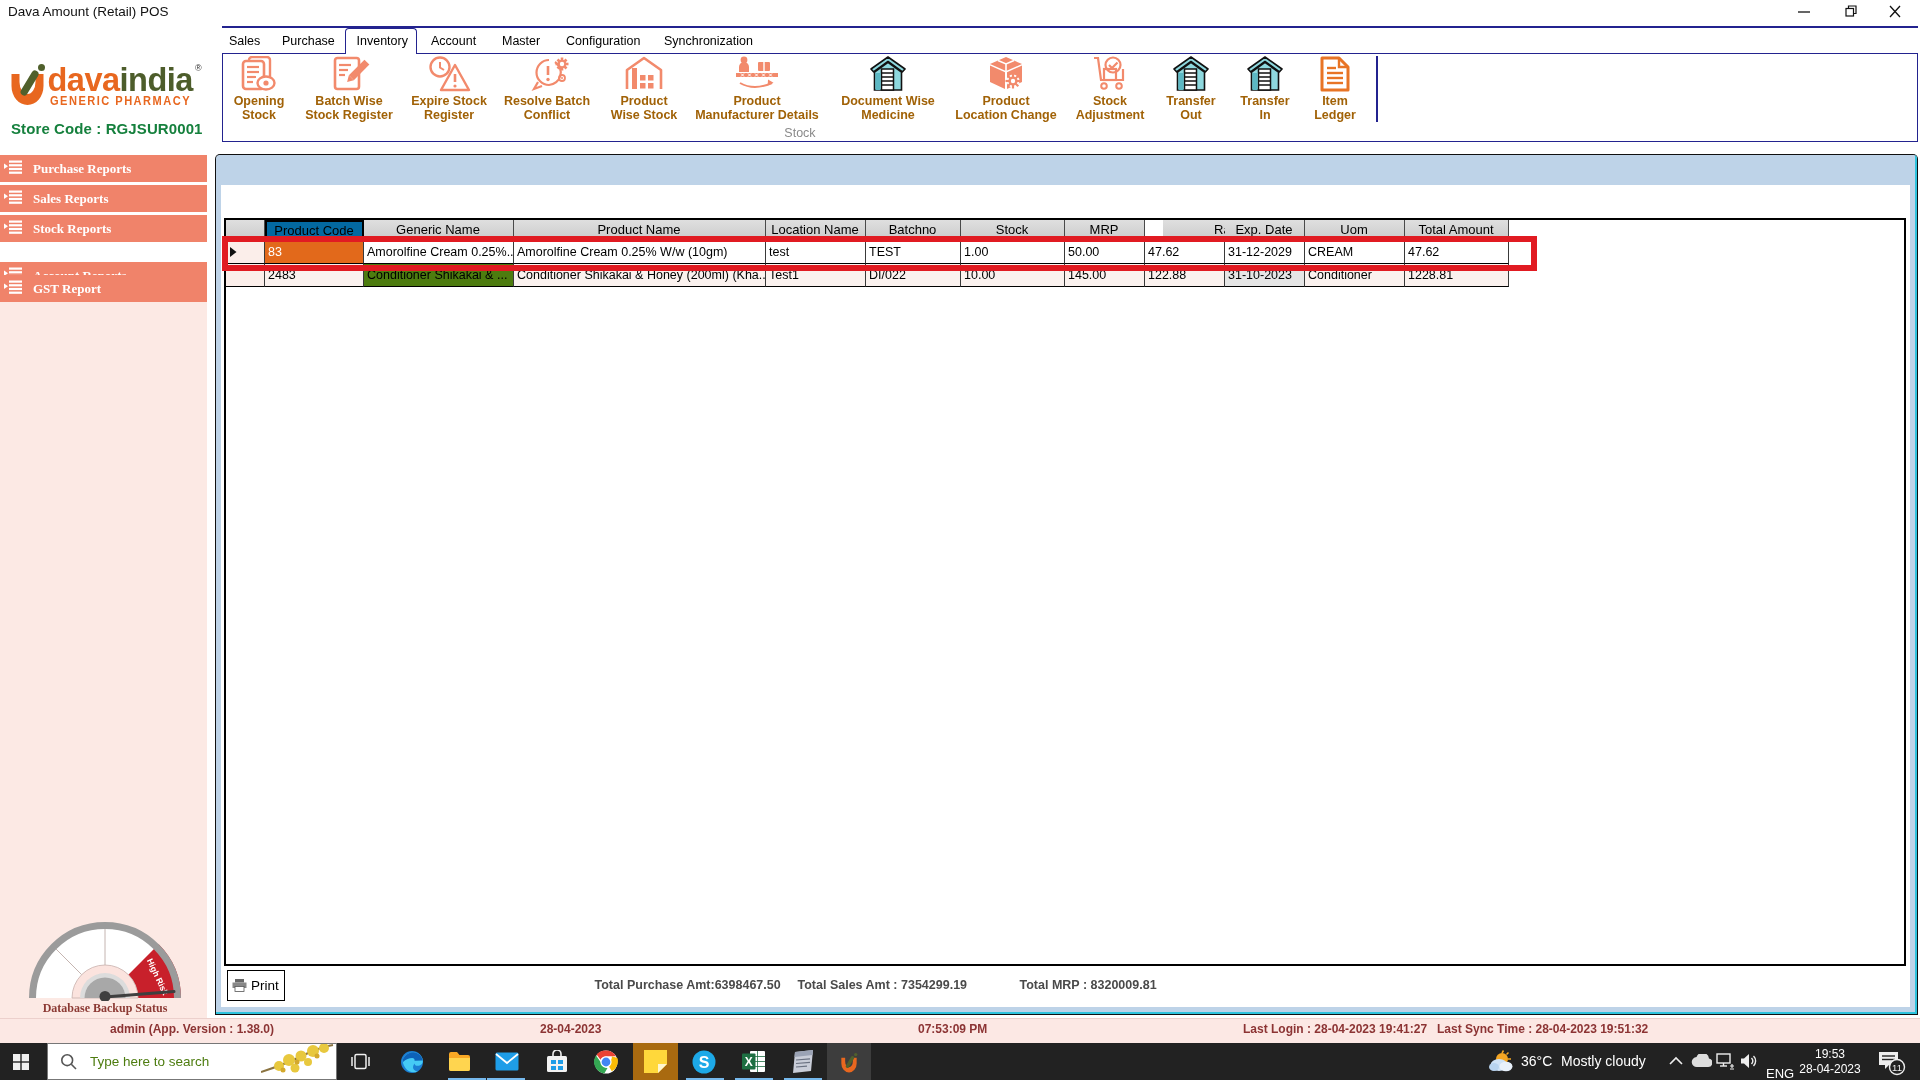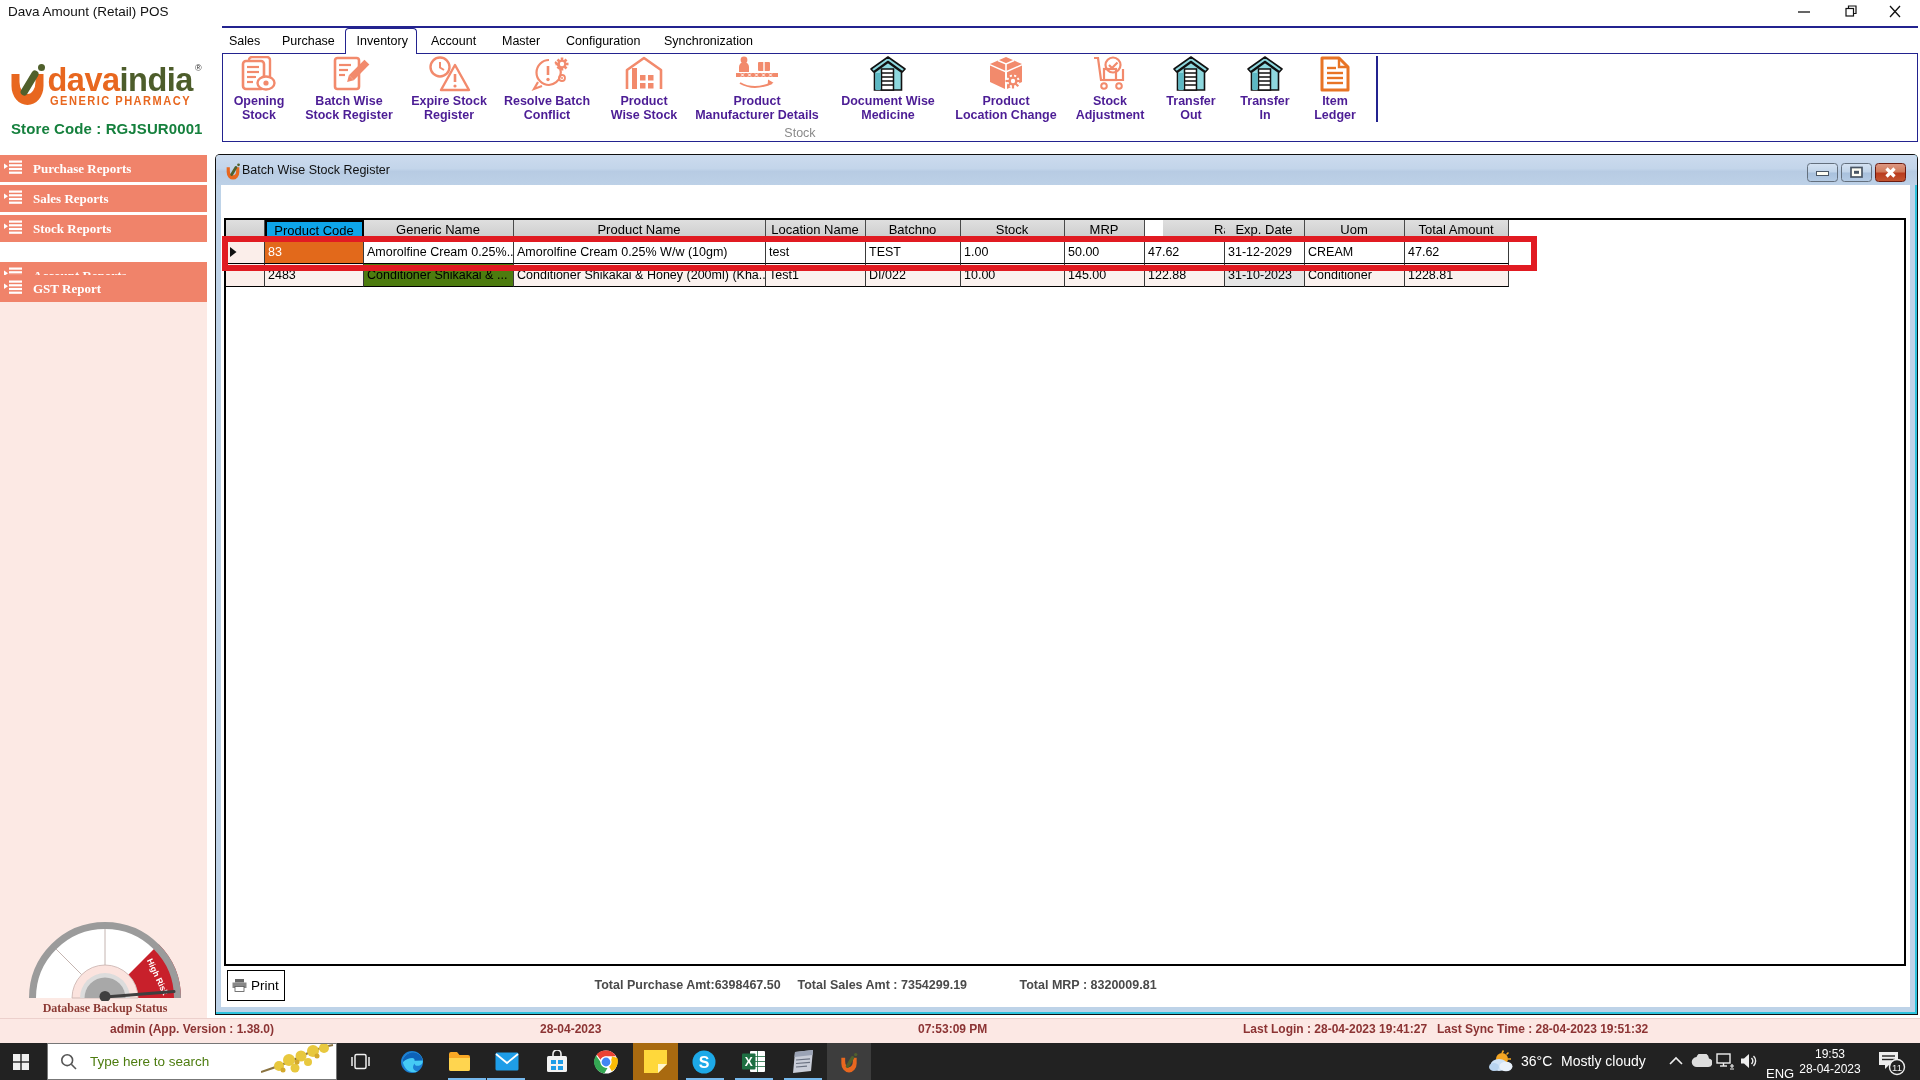--- a/index.html
+++ b/index.html
@@ -12,21 +12,21 @@
 .mitem { left:0; width:207px; height:27px; background:#f0836a; color:#fff; position:absolute;
   font-family:"Liberation Serif", serif; font-weight:bold; font-size:13px; }
 .mitem .mtxt { position:absolute; left:33px; top:6px; }
 #dbstatus { left:0px; top:1001px; width:210px; text-align:center; font-size:12px;
   font-weight:bold; color:#8c3a34; font-family:"Liberation Serif", serif;}
 #tabstrip { left:222px; top:26px; width:1696px; height:1.5px; background:#23238f; }
 .tab { top:34px; font-size:12.5px; color:#000; position:absolute;}
 #invtab { left:345px; top:27.5px; width:72px; height:26px; background:#fff;
   border:1.5px solid #23238f; border-bottom:none; border-radius:4px 4px 0 0; z-index:3; position:absolute;}
 #ribbon { left:222px; top:52.5px; width:1696px; height:89px; border:1.5px solid #23238f; background:#fff; position:absolute;}
-.rlabel { top:94px; font-size:12.5px; font-weight:bold; color:#4c1d95; text-align:center; line-height:14px; position:absolute;}
+.rlabel { top:94px; font-size:12.5px; font-weight:bold; color:#a16207; text-align:center; line-height:14px; position:absolute;}
 #rsep { left:1376px; top:56px; width:1.5px; height:66px; background:#23238f; position:absolute;}
 #rgroup { left:770px; top:126px; width:60px; text-align:center; color:#8a8a8a; font-size:12.5px; position:absolute;}
 
 #iwin { left:214.5px; top:153.5px; width:1703.5px; height:861.5px; background:#101010;
   border-radius:5px 5px 0 0; position:absolute;}
 #iwin-frame { position:absolute; left:1.5px; top:1.5px; right:1.5px; bottom:1.5px;
   background:#bed3e8; border-radius:3.5px 3.5px 0 0;
   box-shadow: inset -2px -2px 0 0 #2ec3dd; }
 #iwin-title { position:absolute; left:0; top:0; right:0; height:29.5px;
   background:linear-gradient(#ccdbee 0%, #c3d5ea 45%, #b7cbe3 55%, #bdd1e7 100%); border-radius:3.5px 3.5px 0 0;}
@@ -293,44 +293,24 @@
 <g stroke="#e87425" stroke-width="2.4">
 <line x1="8" y1="12" x2="17" y2="12"></line>
         <line x1="8" y1="17" x2="24" y2="17"></line>
 <line x1="8" y1="22" x2="24" y2="22"></line>
         <line x1="8" y1="27" x2="24" y2="27"></line>
       </g>
 </svg></div>
 <div class="rlabel" style="left:1225px; width:220px;">Item<br>Ledger</div>
 <div class="abs" id="iwin">
  <div id="iwin-frame">
-  <div id="iwin-title">
-    <svg style="position:absolute; left:9px; top:6px;" width="16" height="19" viewBox="0 0 35 48">
-      <path d="M1.5 16 H9.5 V24 A8 12 0 0 0 25.5 24 V16 H33.5 V28 A16 19 0 0 1 1.5 28 Z" fill="#e8671f"></path>
-      <g transform="rotate(31 19.5 25)">
-            <rect x="16" y="11" width="7.2" height="28" rx="3.6" fill="#50602c"></rect>
-          </g>
-      <circle cx="31.5" cy="9.5" r="3.5" fill="#50602c"></circle>
-    </svg>
-    <div class="ttl">Batch Wise Stock Register</div>
-    <div class="wbtn" style="right:78.5px"><svg width="29" height="17" viewBox="0 0 29 17">
-            <rect x="8.5" y="7.5" width="12" height="4" fill="#fffef4" stroke="#4a5664" stroke-width="1"></rect>
-          </svg></div>
-    <div class="wbtn" style="right:44.5px"><svg width="29" height="17" viewBox="0 0 29 17">
-            <rect x="9" y="3.5" width="11" height="9.5" fill="#fffef4" stroke="#4a5664" stroke-width="1.7"></rect>
-            <rect x="12" y="6.8" width="5" height="3" fill="#4a5664"></rect>
-          </svg></div>
-    <div class="wbtn close" style="right:10.5px"><svg width="29" height="17" viewBox="0 0 29 17">
-            <path d="M10.5 4.5 L18.5 12.5 M18.5 4.5 L10.5 12.5" stroke="#fff" stroke-width="3.2"></path>
-          </svg></div>
-  </div>
   <div id="iwin-client">
     <div class="abs" id="grid">
           <div class="hc" style="left:0px; width:39px;"></div>
-          <div class="hc" style="left:39px; width:99px; background:#0ea5e9; border:2px solid #000; height:22.5px; line-height:18px;">Product Code</div>
+          <div class="hc" style="left:39px; width:99px; background:#0369a1; border:2px solid #000; height:22.5px; line-height:18px;">Product Code</div>
           <div class="hc" style="left:138px; width:150px;">Generic Name</div>
           <div class="hc" style="left:288px; width:252px;">Product Name</div>
           <div class="hc" style="left:540px; width:100px;">Location Name</div>
           <div class="hc" style="left:640px; width:95px;">Batchno</div>
           <div class="hc" style="left:735px; width:104px;">Stock</div>
           <div class="hc" style="left:839px; width:80px;">MRP</div>
           <div class="hc" style="left:937px; width:80px;text-align:right;">Rate</div>
           <div class="hc" style="left:999px; width:80px;">Exp. Date</div>
           <div class="hc" style="left:1079px; width:100px;">Uom</div>
           <div class="hc" style="left:1179px; width:104px;">Total Amount</div>

